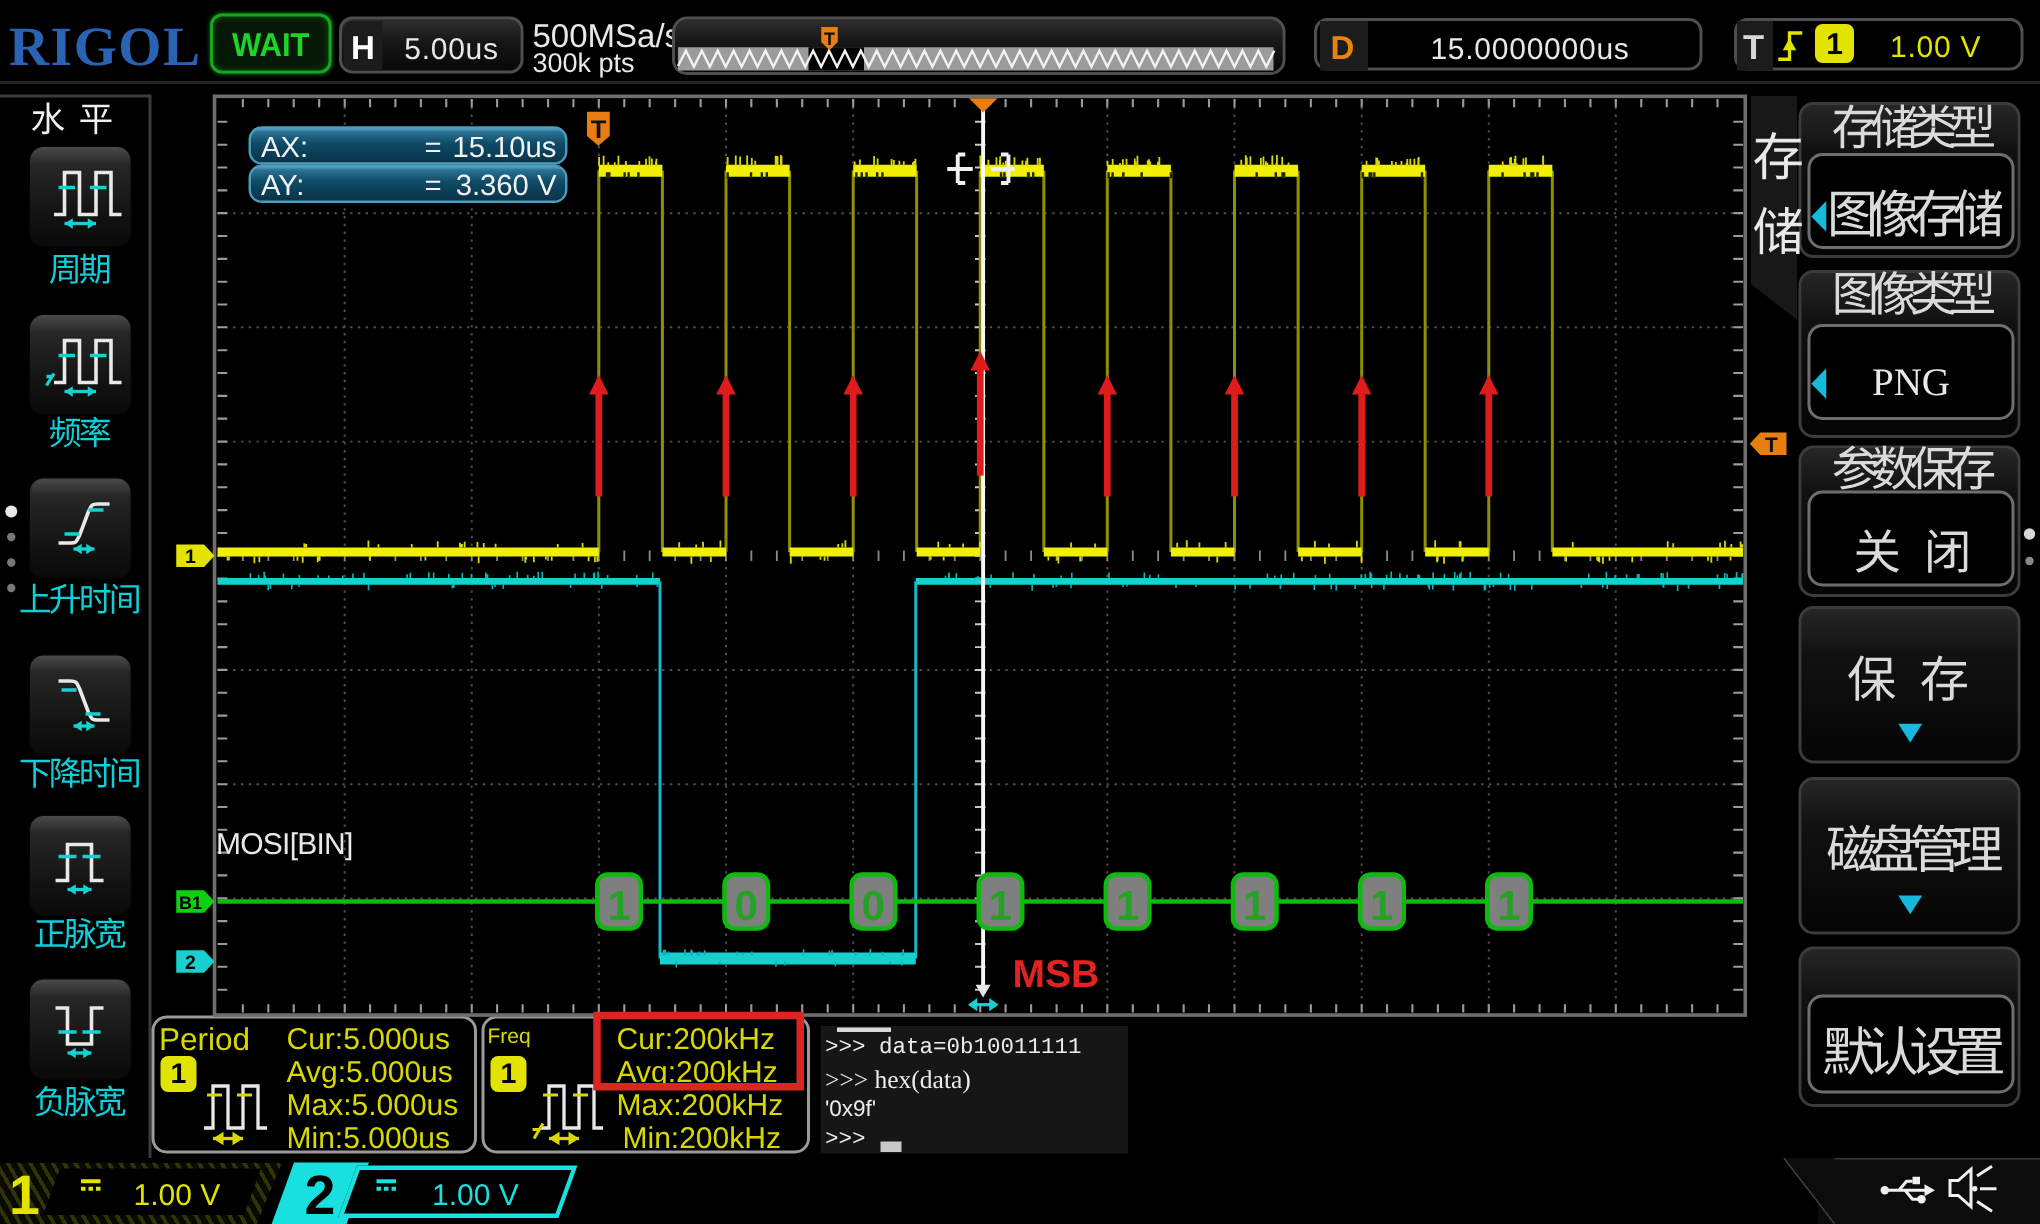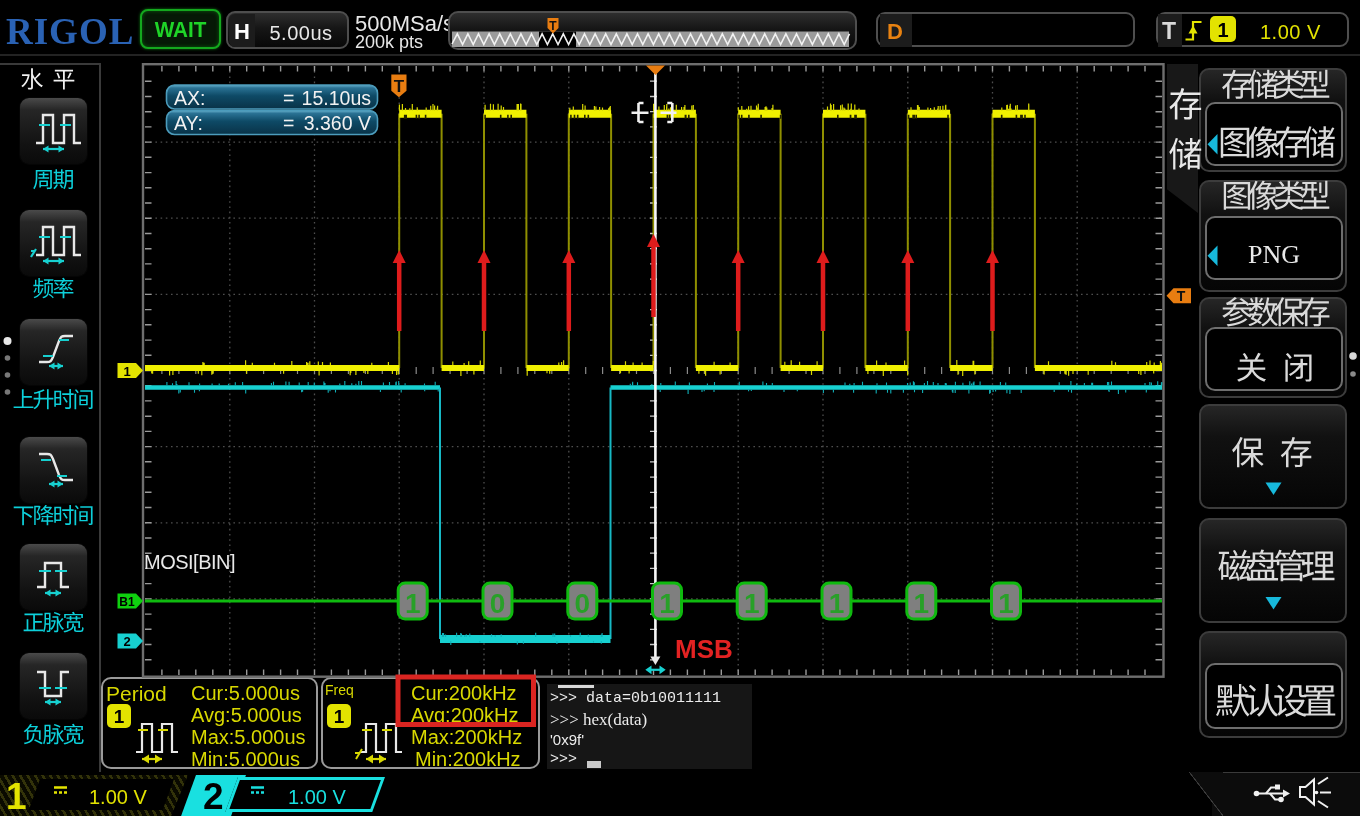--- a/index.html
+++ b/index.html
@@ -15,25 +15,26 @@
 
 <div class="abs" style="left:0;top:0;width:1360px;height:55px;background:#000"></div>
 <div class="abs" style="left:6px;top:10px;font-family:'Liberation Serif',serif;font-weight:bold;font-size:37px;color:#2a62b4;letter-spacing:1px">RIGOL</div>
 <div class="abs" style="left:140px;top:9px;width:81px;height:40px;border:2px solid #14a81e;border-radius:8px;background:#061906;box-shadow:0 0 4px #0a5a0e inset,0 0 3px #0c7a12"></div>
 <div class="abs" style="left:140px;top:17px;width:81px;text-align:center;font-weight:bold;font-size:22px;color:#1fd428;letter-spacing:0px;transform:scaleX(0.94);transform-origin:center">WAIT</div>
 <div class="tbox" style="left:226px;top:11px;width:123px;height:38px"></div>
 <div class="abs" style="left:229px;top:14px;width:26px;height:33px;background:#1c1c1c;border-radius:6px 0 0 6px"></div>
 <div class="abs" style="left:234px;top:19px;font-weight:bold;font-size:22px;color:#fff">H</div>
 <div class="abs" style="left:258px;top:22px;width:86px;text-align:center;font-size:20px;color:#e8e8e8;letter-spacing:0.5px">5.00us</div>
 <div class="abs" style="left:355px;top:15px;font-size:22px;color:#e8e8e8;line-height:18px">500MSa/s</div>
-<div class="abs" style="left:355px;top:33px;font-size:18px;color:#e8e8e8;line-height:18px">200k pts</div>
+<div class="abs" style="left:355px;top:33px;font-size:18px;color:#e8e8e8;line-height:18px">300k pts</div>
 <div class="tbox" style="left:448px;top:11px;width:409px;height:39px;border-radius:10px"></div>
 <div class="tbox" style="left:876px;top:12px;width:259px;height:35px;background:#000"></div>
 <div class="abs" style="left:880px;top:14px;width:32px;height:33px;background:#1c1c1c"></div>
 <div class="abs" style="left:887px;top:19px;font-weight:bold;font-size:22px;color:#e88211">D</div>
+<div class="abs" style="left:920px;top:22px;width:200px;text-align:center;font-size:20px;color:#e8e8e8;letter-spacing:0.5px">15.0000000us</div>
 <div class="tbox" style="left:1156px;top:12px;width:193px;height:35px;background:#000"></div>
 <div class="abs" style="left:1158px;top:14px;width:24px;height:33px;background:#1c1c1c"></div>
 <div class="abs" style="left:1162px;top:18px;font-weight:bold;font-size:23px;color:#d8d8d8">T</div>
 <div class="abs" style="left:1210px;top:16px;width:26px;height:26px;border-radius:5px;background:#e3e300"></div>
 <div class="abs" style="left:1210px;top:19px;width:26px;text-align:center;font-weight:bold;font-size:20px;color:#000">1</div>
 <div class="abs" style="left:1260px;top:21px;font-size:20px;color:#e3e300;letter-spacing:0.5px">1.00 V</div>
 <div class="abs" style="left:0;top:54px;width:1360px;height:2px;background:#232323"></div>
 <div class="abs" style="left:0;top:63px;width:100px;height:2px;background:#3a3a3a"></div>
 <div class="abs" style="left:99px;top:63px;width:2px;height:709px;background:#3a3a3a"></div>
 <div class="lbtn" style="top:98px"></div>

